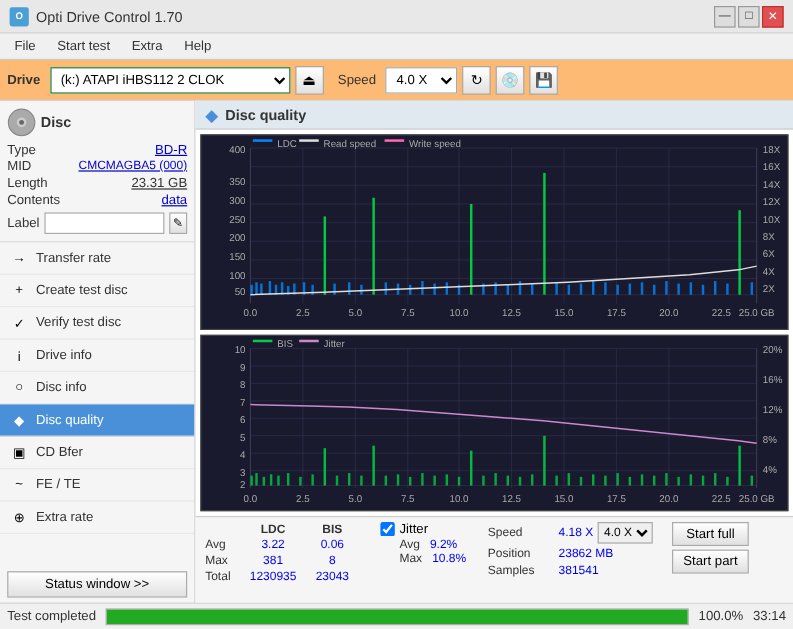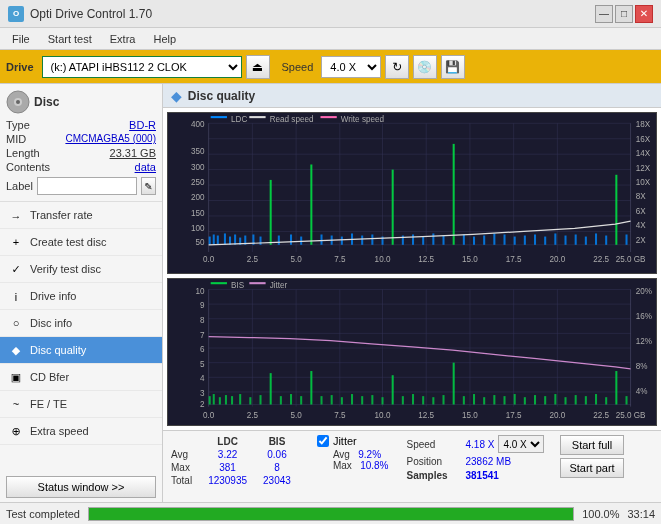--- a/index.html
+++ b/index.html
@@ -12,21 +12,21 @@
     .title-text { font-size: 12px; color: #333; }
     .title-controls { display: flex; gap: 2px; }
     .title-btn { width: 18px; height: 18px; border: 1px solid #999; background: #ddd; cursor: pointer; display: flex; align-items: center; justify-content: center; font-size: 10px; color: #333; }
     .title-btn.close { background: #e05050; color: white; border-color: #c03030; }
     
     
     .menu-bar { background: #f0f0f0; height: 22px; display: flex; align-items: center; padding: 0 4px; border-bottom: 1px solid #ccc; gap: 2px; }
     .menu-item { padding: 2px 8px; cursor: pointer; font-size: 11px; color: #333; }
     
     
-    .toolbar { background: #eab308; height: 34px; display: flex; align-items: center; padding: 0 6px; border-bottom: 1px solid #ccc; gap: 4px; }
+    .toolbar { background: #fdba74; height: 34px; display: flex; align-items: center; padding: 0 6px; border-bottom: 1px solid #ccc; gap: 4px; }
     .toolbar-label { font-size: 11px; color: #333; font-weight: bold; margin-right: 4px; }
     .drive-select { height: 22px; width: 200px; font-size: 11px; border: 1px solid #15803d; background: white; padding: 0 4px; }
     .toolbar-icon-btn { width: 24px; height: 24px; border: 1px solid #aaa; background: linear-gradient(#fff, #e0e0e0); cursor: pointer; display: flex; align-items: center; justify-content: center; font-size: 12px; }
     .speed-label { font-size: 11px; color: #333; margin-left: 8px; margin-right: 4px; }
     .speed-select { height: 22px; width: 60px; font-size: 11px; border: 1px solid #aaa; background: white; padding: 0 4px; }
     
     
     .main-container { display: flex; height: calc(524px - 28px - 22px - 34px - 22px); }
     
     
@@ -188,21 +188,21 @@
       <div class="nav-item">
         <div class="nav-icon">▣</div>
         <span class="nav-label">CD Bfer</span>
       </div>
       <div class="nav-item">
         <div class="nav-icon">~</div>
         <span class="nav-label">FE / TE</span>
       </div>
       <div class="nav-item">
         <div class="nav-icon">⊕</div>
-        <span class="nav-label">Extra speed</span>
+        <span class="nav-label">Extra rate</span>
       </div>
     </div>
 
     <button class="status-btn">Status window &gt;&gt;</button>
   </div>
 
   <div class="content-area">
 
     <div class="chart-header">
       <span class="chart-header-icon">◆</span>
@@ -486,21 +486,21 @@
           <span style="color:#333; width:55px;">Speed</span>
           <span style="color:#0000ee;">4.18 X</span>
           <select style="height:18px; font-size:10px; border:1px solid #aaa;">
             <option>4.0 X</option>
           </select>
         </div>
         <div style="display:flex; align-items:center; gap:4px; font-size:10px;">
           <span style="color:#333; width:55px;">Position</span>
           <span style="color:#0000ee;">23862 MB</span>
         </div>
-        <div style="display:flex; align-items:center; gap:4px; font-size:10px;font-weight:bold;">
+        <div style="display:flex; align-items:center; gap:4px; font-size:10px;">
           <span style="color:#333; width:55px;">Samples</span>
           <span style="color:#0000ee;">381541</span>
         </div>
       </div>
 
       <div class="start-btns">
         <button class="start-btn">Start full</button>
         <button class="start-btn">Start part</button>
       </div>
     </div>

